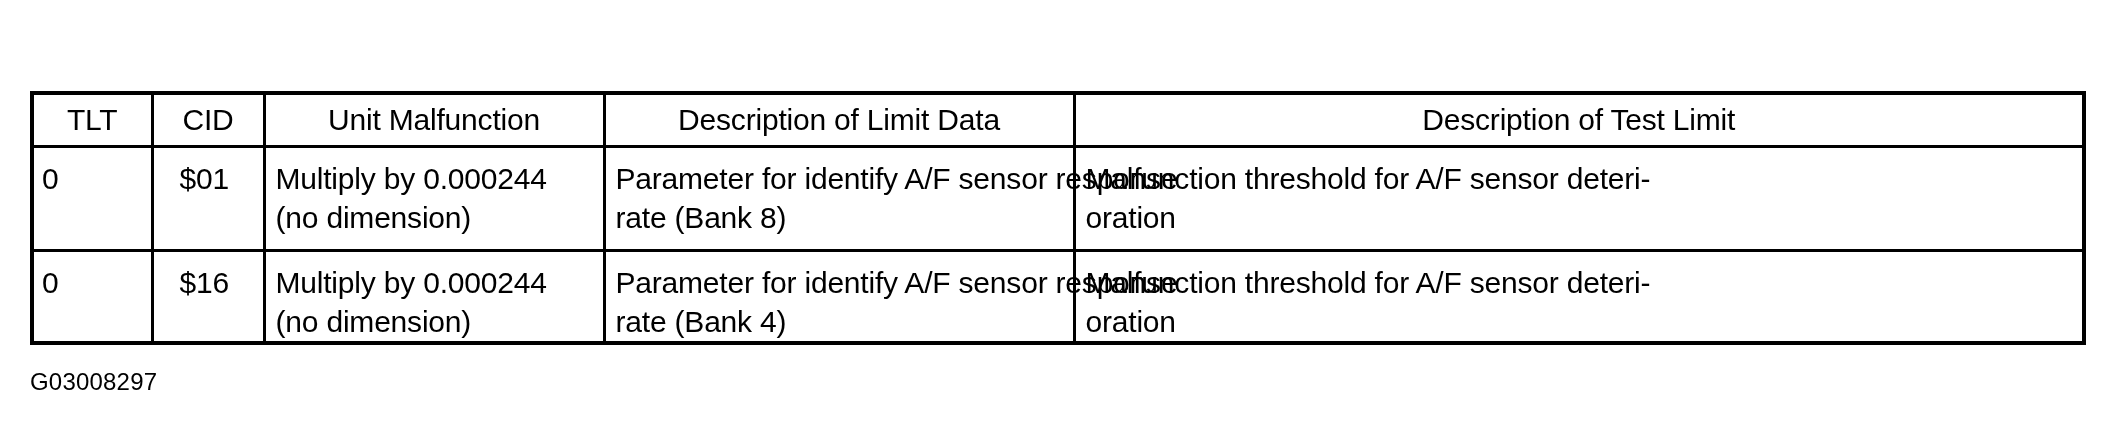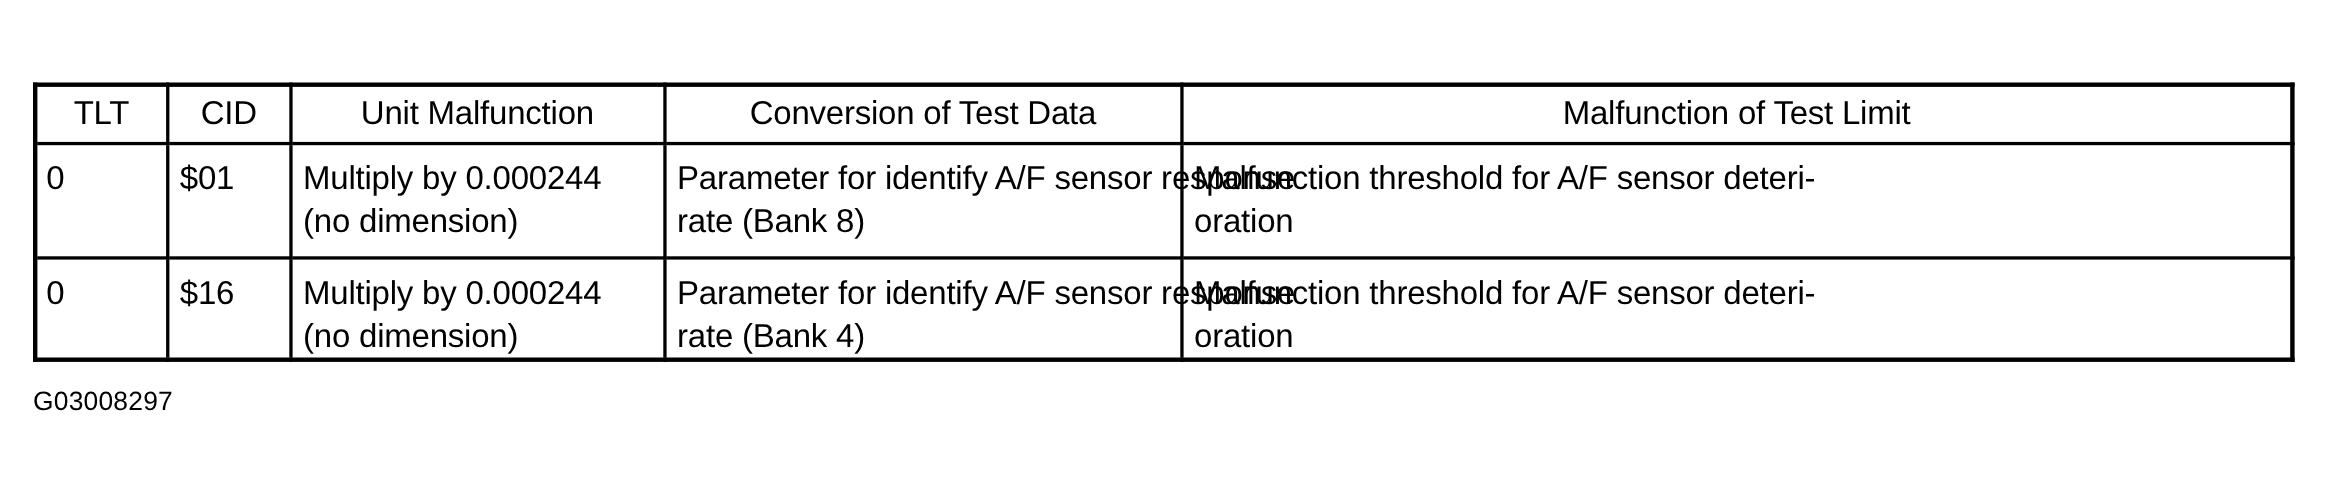--- a/index.html
+++ b/index.html
@@ -13,21 +13,21 @@
     height: 448px;
     font-family: "Liberation Sans", sans-serif;
     color: #000000;
     overflow: hidden;
     position: relative;
   }
 
   .sheet {
     position: absolute;
     left: 0;
-    top: 0;
+    top: 16px;
     width: 2124px;
     height: 359px;
   }
 
   
   .data-table {
     position: absolute;
     left: 30px;
     top: 75px;
     width: 2052px;
@@ -72,21 +72,21 @@
     line-height: 39px;
     padding: 11px 0 0 10px;
     letter-spacing: -0.2px;
   }
 
   .data-table tbody tr.row-1 td { height: 104px; }
   .data-table tbody tr.row-2 td { height: 93px; }
 
   
   .data-table tbody td.cell-tlt { padding-left: 8px; }
-  .data-table tbody td.cell-cid { padding-left: 10px; margin-top: 23px; }
+  .data-table tbody td.cell-cid { padding-left: 26px; margin-top: 23px; }
 
   .cell-line {
     display: block;
     white-space: nowrap;
   }
 
   
   .figure-code {
     position: absolute;
     left: 30px;
@@ -110,22 +110,22 @@
       <col class="c-unit">
       <col class="c-data">
       <col class="c-limit">
     </colgroup>
 
     <thead>
       <tr>
         <th>TLT</th>
         <th>CID</th>
         <th>Unit Malfunction</th>
-        <th>Conversion of Test Data</th>
-        <th>Malfunction of Test Limit</th>
+        <th>Description of Limit Data</th>
+        <th>Description of Test Limit</th>
       </tr>
     </thead>
 
     <tbody>
 
       <tr class="row-1">
         <td class="cell-tlt">
           <span class="cell-line">0</span>
         </td>
         <td class="cell-cid">

